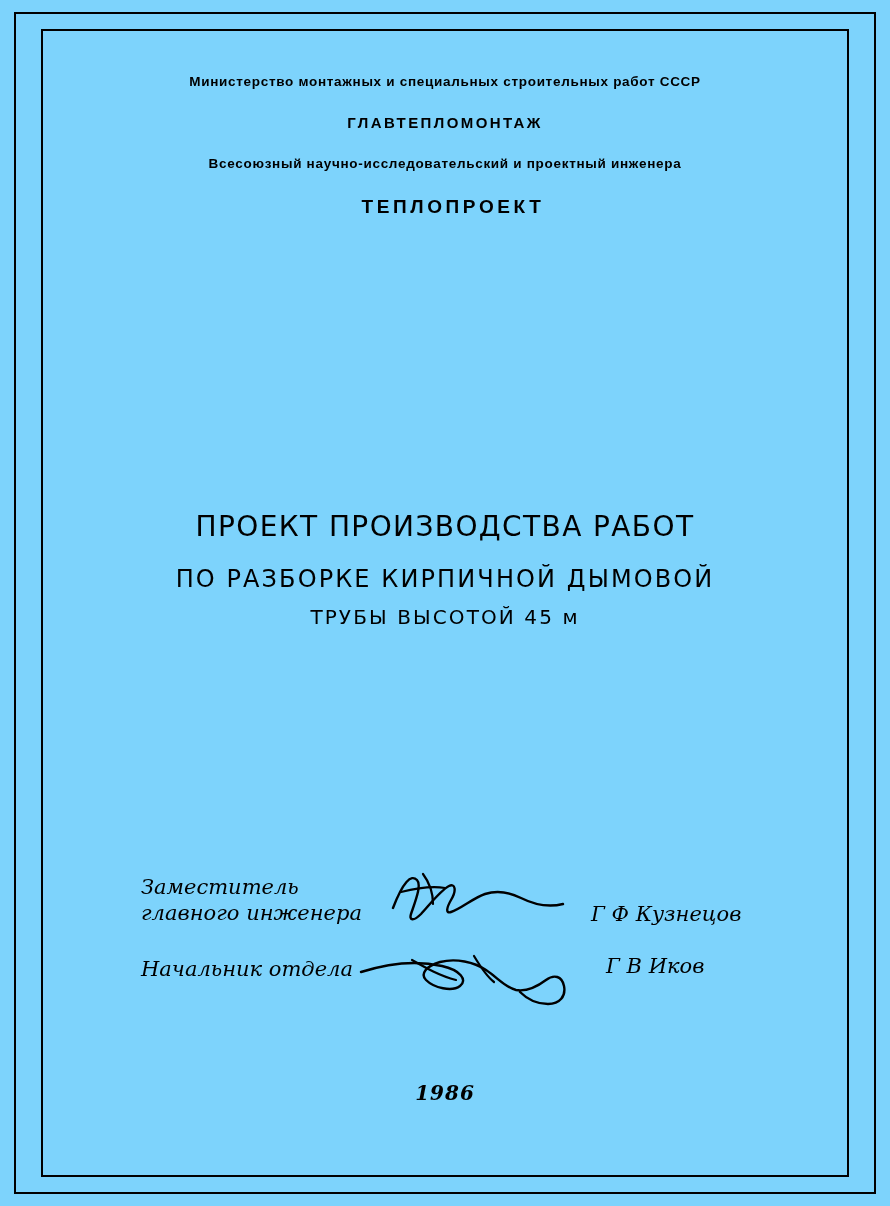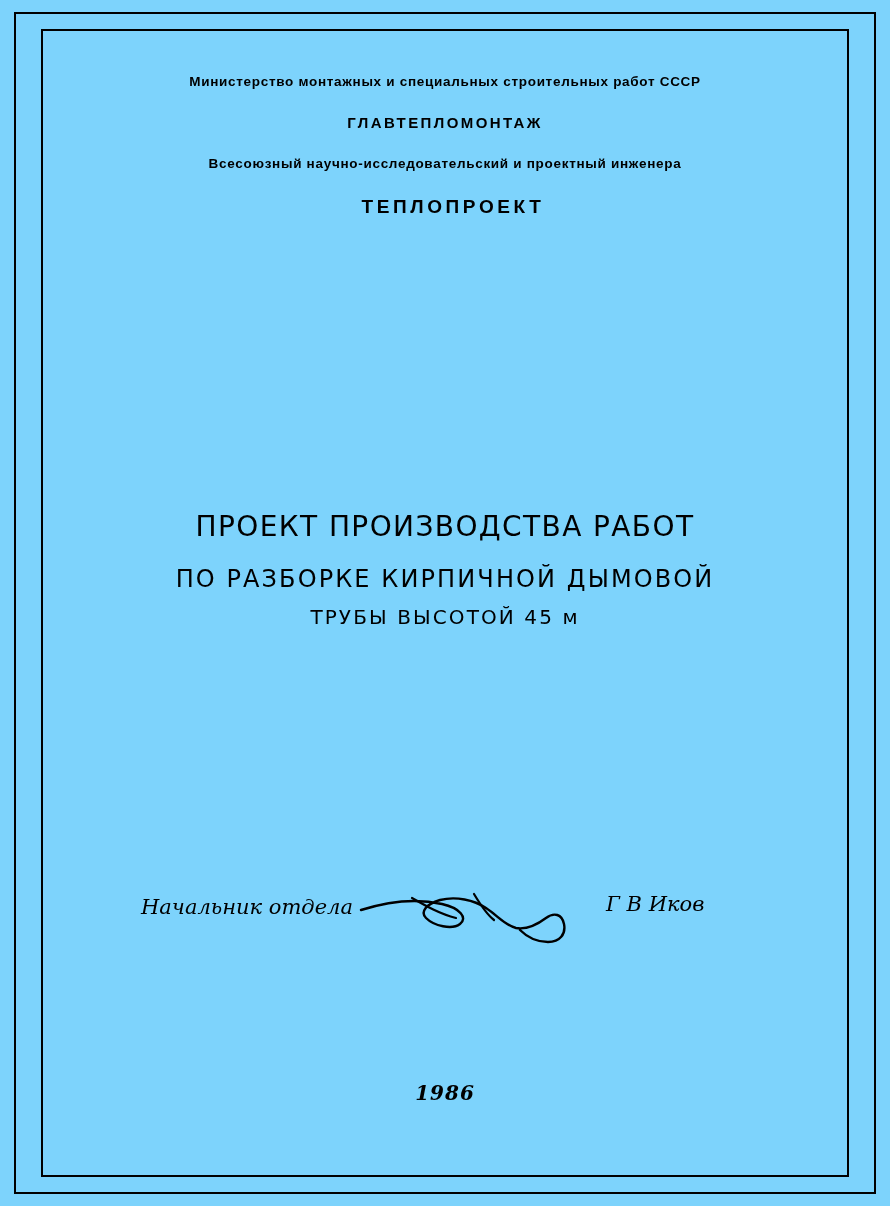--- a/index.html
+++ b/index.html
@@ -196,22 +196,32 @@
     </div>
 
     <div class="title-block">
       <div class="title-main">ПРОЕКТ ПРОИЗВОДСТВА РАБОТ</div>
       <div class="title-sub">ПО РАЗБОРКЕ КИРПИЧНОЙ ДЫМОВОЙ</div>
       <div class="title-sub2">ТРУБЫ ВЫСОТОЙ 45 м</div>
     </div>
 
     <div class="sign-block">
 
-
-      <div class="sign-row" style="height:60px; margin-top:20px;text-decoration:underline;">
+      <div class="sign-row" style="height:70px;">
+        <div class="sign-role">Заместитель
+главного инженера</div>
+        <svg class="sig-svg" style="left:240px; top:-12px;" width="200" height="72" viewBox="0 0 200 72">
+          <path d="M12 46 C22 20, 30 12, 36 18 C41 23, 34 40, 30 52 C28 58, 32 60, 40 52 C50 41, 60 28, 68 24 C74 21, 76 28, 70 38 C66 45, 64 52, 70 50 C80 47, 92 36, 104 32 C116 28, 128 30, 140 36 C152 42, 166 46, 182 42" fill="none" stroke="#000" stroke-width="2.4" stroke-linecap="round"></path>
+          <path d="M20 30 C36 26, 52 24, 64 26" fill="none" stroke="#000" stroke-width="2.2" stroke-linecap="round"></path>
+          <path d="M42 12 C48 20, 52 30, 52 42" fill="none" stroke="#000" stroke-width="2.2" stroke-linecap="round"></path>
+        </svg>
+        <div class="sign-name" style="left:450px; top:28px;">Г Ф Кузнецов</div>
+      </div>
+
+      <div class="sign-row" style="height:60px; margin-top:12px;text-decoration:underline;">
         <div class="sign-role">Начальник отдела</div>
         <svg class="sig-svg" style="left:215px; top:-14px;" width="250" height="76" viewBox="0 0 250 76">
           <path d="M5 30 C30 22, 60 18, 86 24 C104 28, 112 38, 104 44 C96 50, 78 46, 70 38 C64 32, 70 24, 84 20 C100 16, 118 20, 130 28 C142 36, 150 46, 160 48 C172 50, 182 44, 190 38 C198 32, 206 34, 208 44 C210 54, 204 62, 192 62 C180 62, 170 56, 164 50" fill="none" stroke="#000" stroke-width="2.4" stroke-linecap="round"></path>
           <path d="M56 18 C70 26, 84 34, 100 38" fill="none" stroke="#000" stroke-width="2.2" stroke-linecap="round"></path>
           <path d="M118 14 C124 24, 130 34, 138 40" fill="none" stroke="#000" stroke-width="2.2" stroke-linecap="round"></path>
         </svg>
         <div class="sign-name" style="left:465px; top:-2px;">Г В Иков</div>
       </div>
 
     </div>

